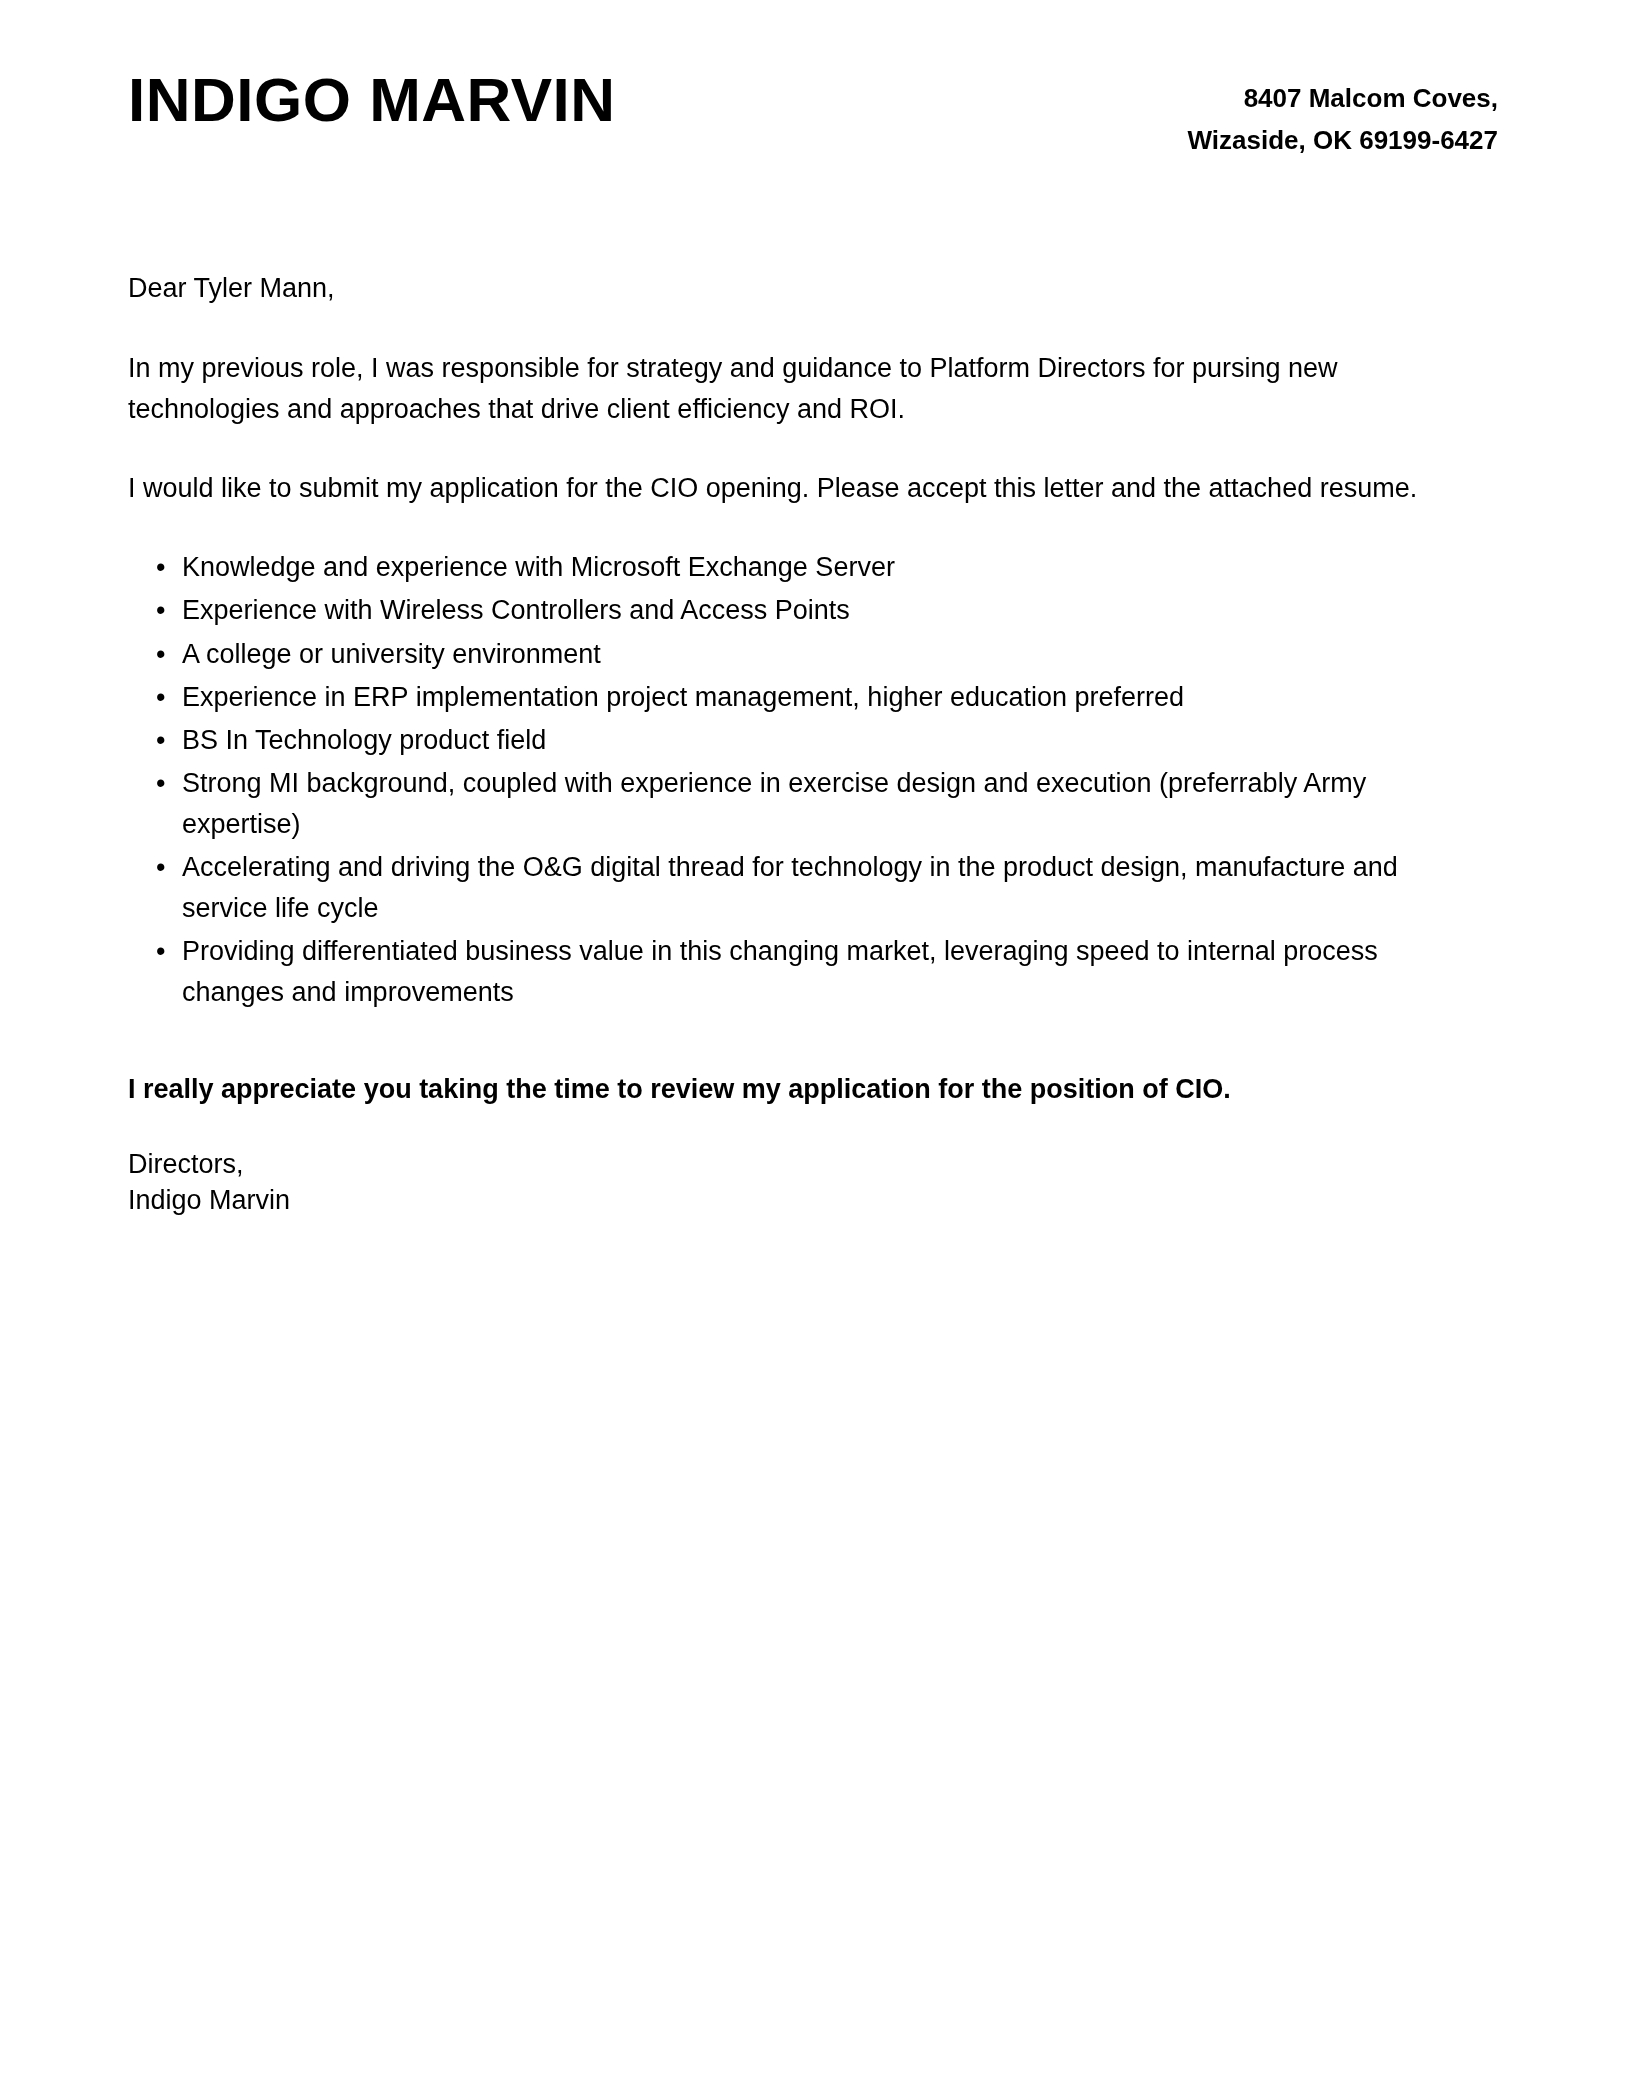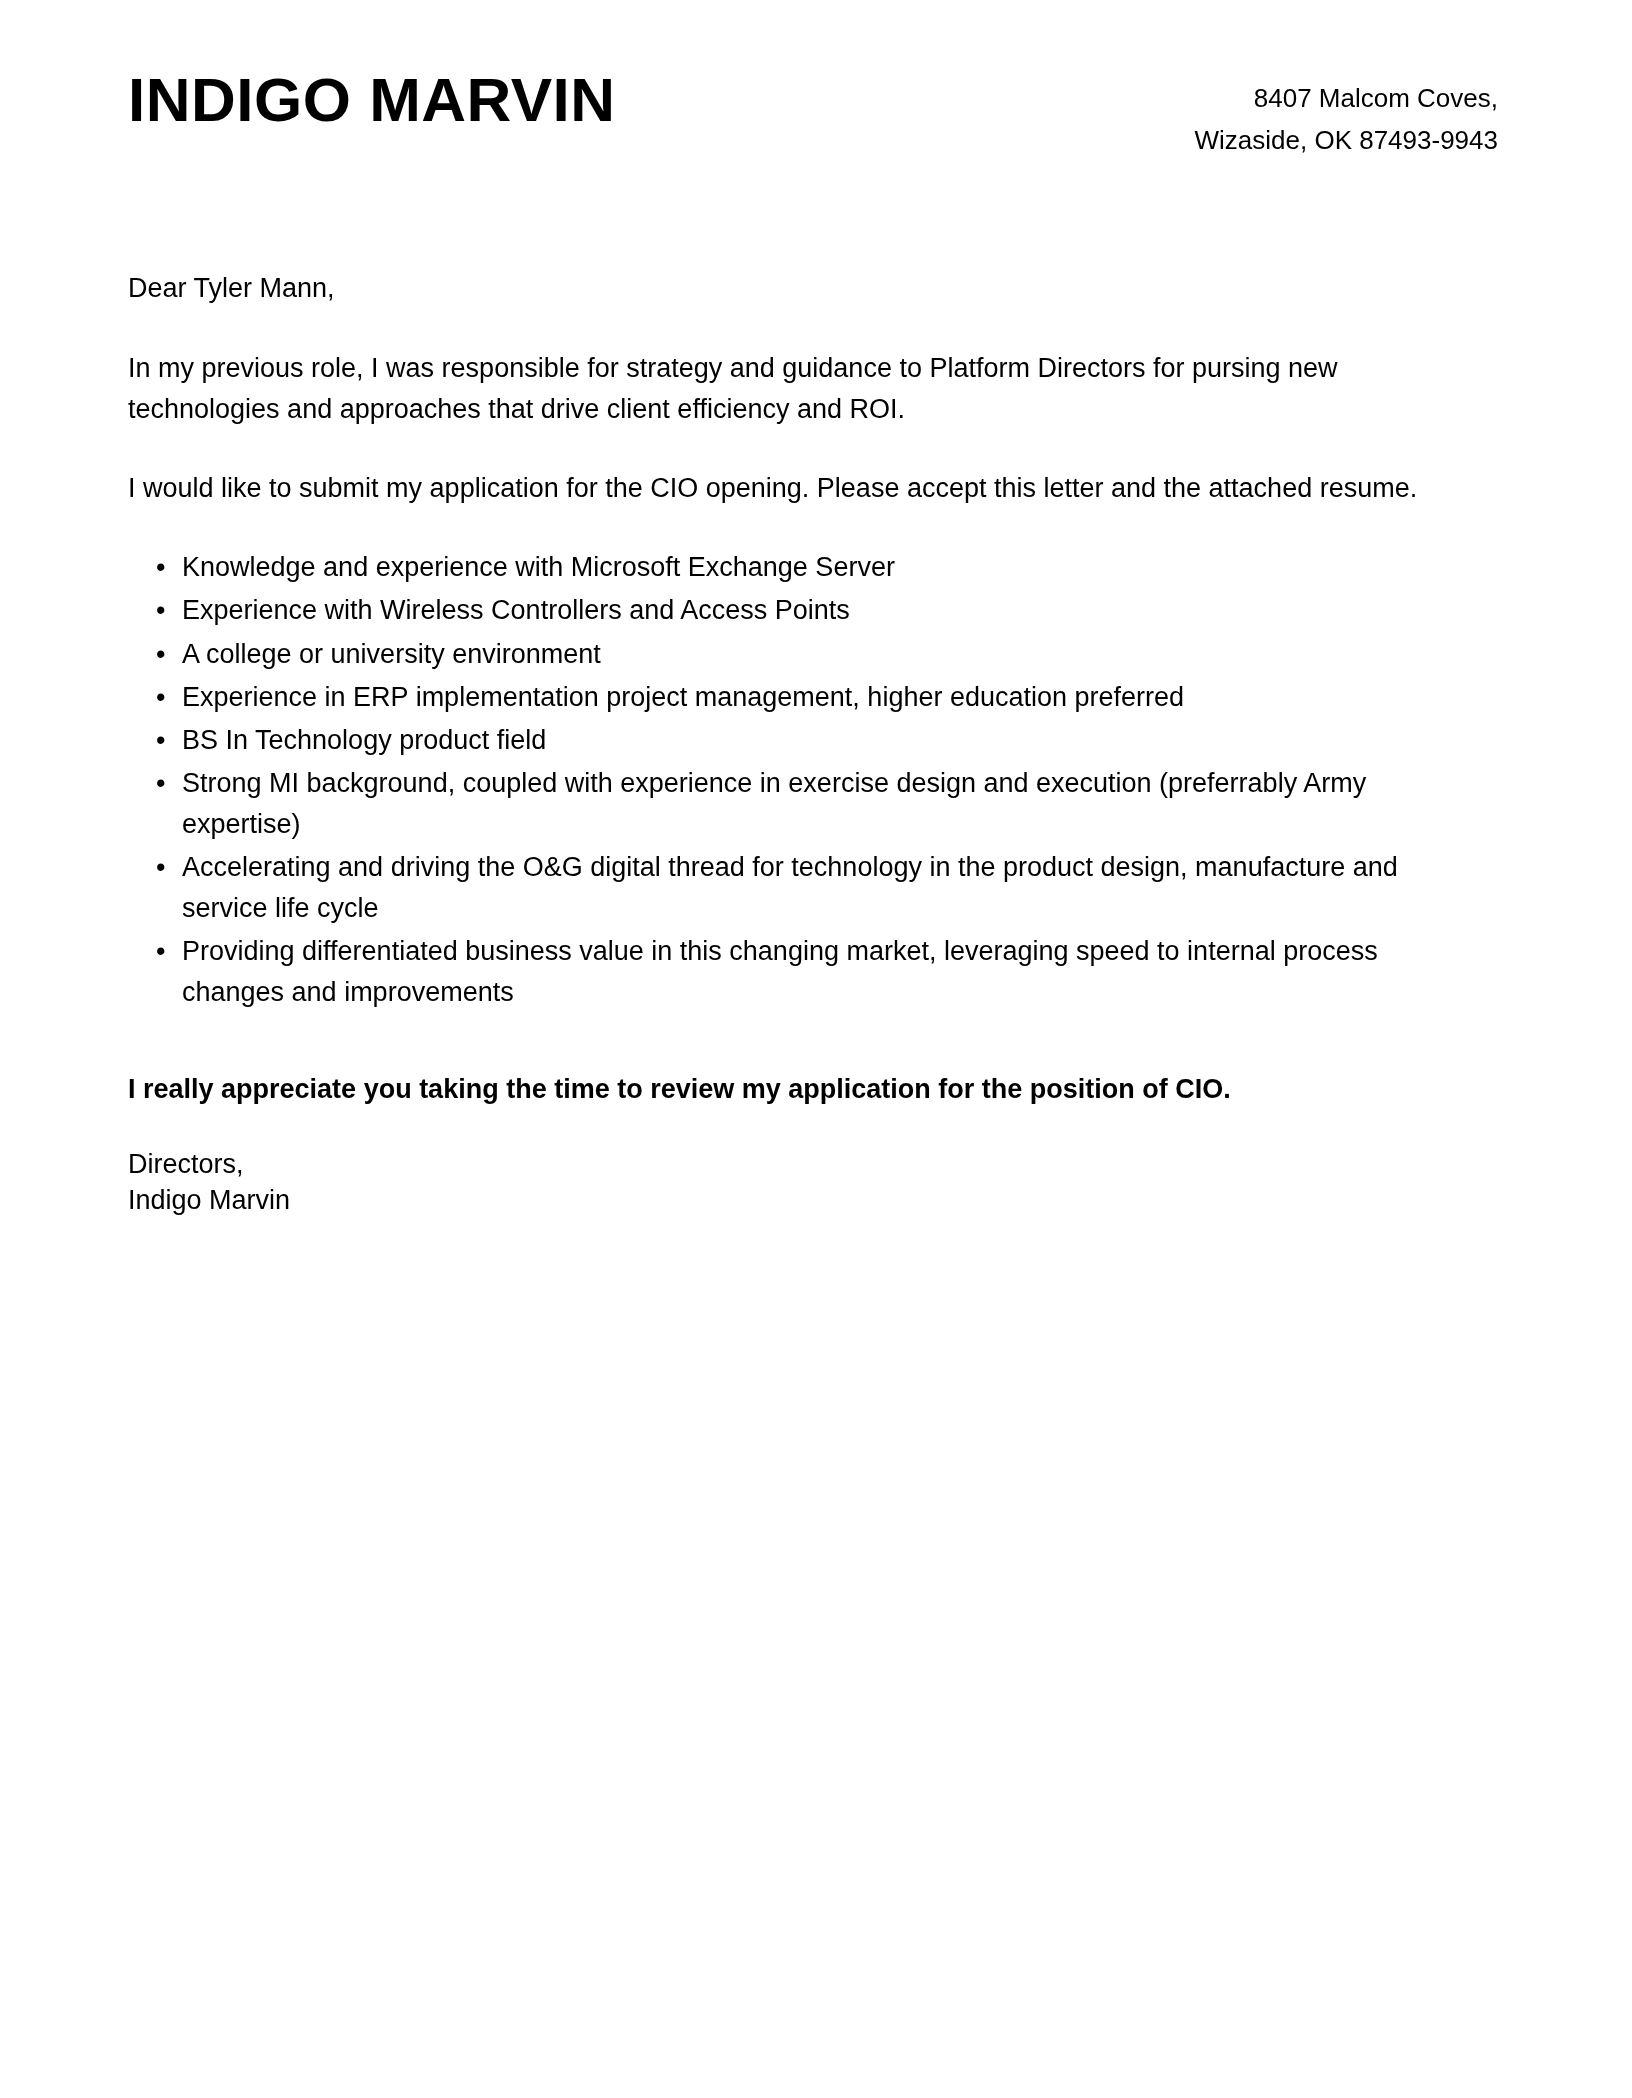--- a/index.html
+++ b/index.html
@@ -47,21 +47,21 @@
 
   .address-block {
     flex: 0 0 auto;
     text-align: right;
     padding-top: 10px;
     padding-right: 6px;
   }
 
   .address-line {
     font-size: 26px;
-    font-weight: 400;
+    font-weight: 700;
     line-height: 1.62;
     white-space: nowrap;
   }
 
   
   .letter-body {
     margin-top: 108px;
     max-width: 1348px;
   }
 
@@ -123,21 +123,21 @@
 <body>
 
 <div class="page">
 
   <div class="letter-header">
     <div class="name-block">
       <h1 class="applicant-name">INDIGO MARVIN</h1>
     </div>
     <div class="address-block">
       <div class="address-line">8407 Malcom Coves,</div>
-      <div class="address-line">Wizaside, OK 87493-9943</div>
+      <div class="address-line">Wizaside, OK 69199-6427</div>
     </div>
   </div>
 
   <div class="letter-body">
 
     <p class="salutation">Dear Tyler Mann,</p>
 
     <p class="body-paragraph">In my previous role, I was responsible for strategy and guidance to Platform Directors for pursing new technologies and approaches that drive client efficiency and ROI.</p>
 
     <p class="body-paragraph">I would like to submit my application for the CIO opening. Please accept this letter and the attached resume.</p>

